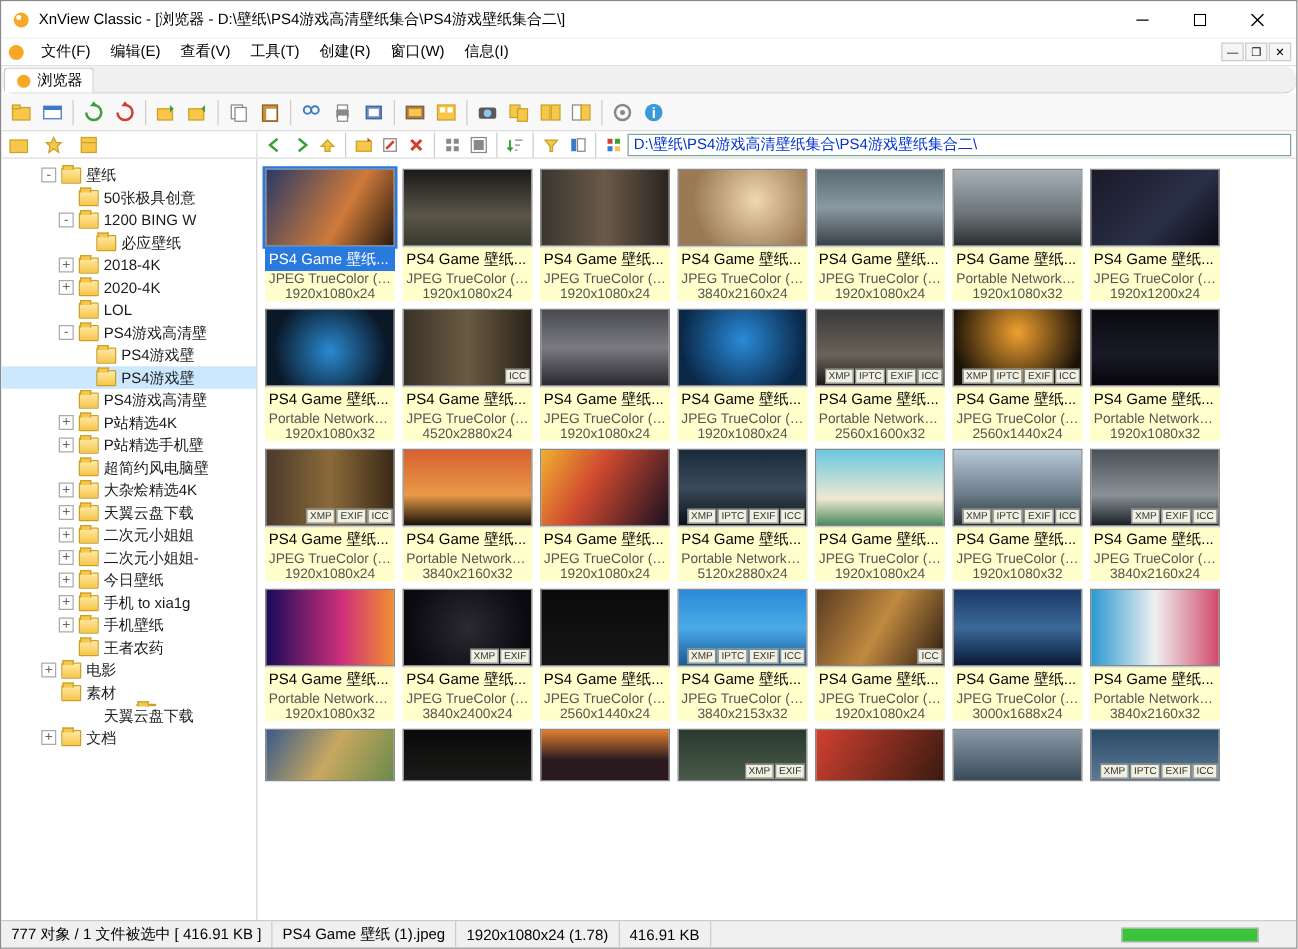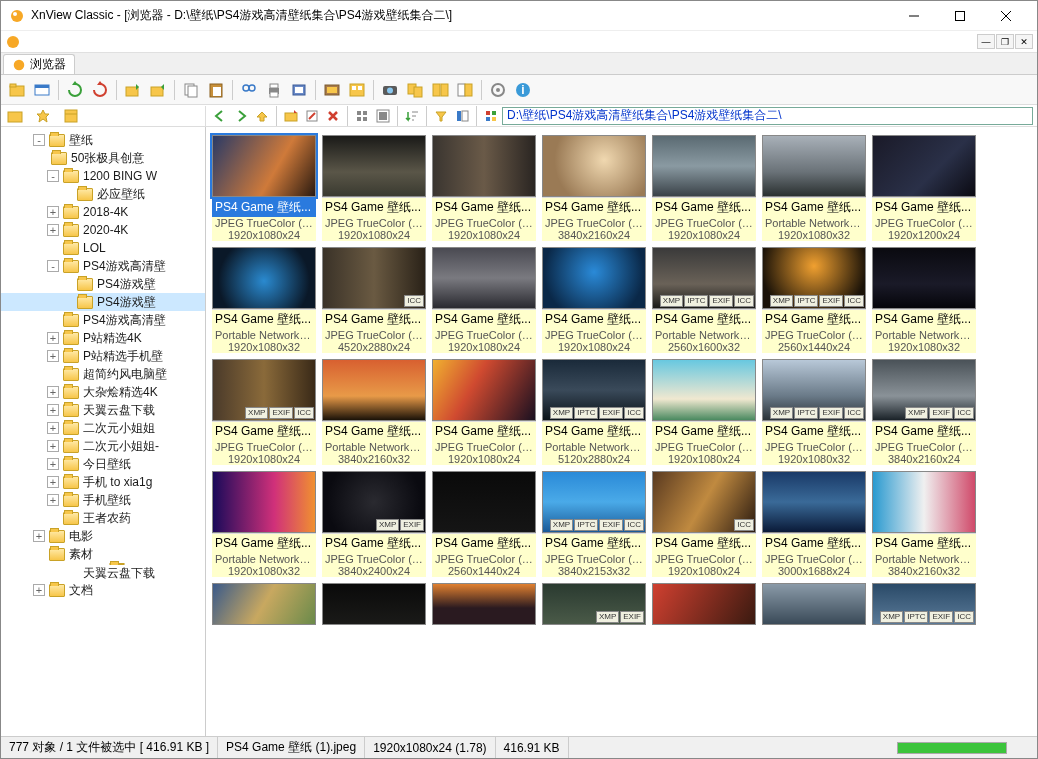--- a/index.html
+++ b/index.html
@@ -9,21 +9,21 @@
 .titlebar .title { flex:1; color:#000; white-space:nowrap; overflow:hidden; }
 .winbtns { display:flex; gap:0; }
 .winbtn { width:46px; height:30px; display:flex; align-items:center; justify-content:center; cursor:pointer; }
 
 .menubar { height:22px; display:flex; align-items:center; padding:0 4px; background:#fff; border-bottom:1px solid #e0e0e0; }
 .menubar .icon { width:16px; height:16px; margin-right:4px; }
 .menuitem { padding:2px 8px; cursor:pointer; }
 .mdi-controls { margin-left:auto; display:flex; gap:1px; }
 .mdi-btn { width:18px; height:15px; border:1px solid #ccc; background:#f5f5f5; display:flex; align-items:center; justify-content:center; cursor:pointer; font-size:9px; }
 
-.tabstrip { height:22px; display:flex; align-items:flex-end; background:#f0f0f0; border-bottom:1px solid #ccc; padding:0 2px; }
+.tabstrip { height:22px; display:flex; align-items:flex-end; background:#f0f0f0; border-bottom:1px solid #ccc; padding:0 2px;border-radius:10px; }
 .tab { height:20px; padding:2px 8px; background:#fff; border:1px solid #ccc; border-bottom:none; border-radius:3px 3px 0 0; display:flex; align-items:center; gap:4px; cursor:pointer; }
 .tab .icon { width:14px; height:14px; }
 
 .toolbar { height:30px; display:flex; align-items:center; padding:2px 4px; background:#f8f8f8; border-bottom:1px solid #ddd; gap:1px; }
 .tb-btn { width:24px; height:24px; display:flex; align-items:center; justify-content:center; cursor:pointer; border:1px solid transparent; border-radius:2px; }
 .tb-sep { width:1px; height:20px; background:#ccc; margin:0 3px; }
 
 .secondary-bar { height:22px; display:flex; align-items:center; border-bottom:1px solid #ddd; }
 .left-tb { width:205px; display:flex; align-items:center; padding:0 4px; gap:8px; border-right:1px solid #ddd; }
 .left-tb .tb-btn, .right-tb .tb-btn { width:20px; height:20px; }
@@ -84,20 +84,21 @@
           <line x1="10" y1="0" x2="0" y2="10" stroke="#000"></line>
         </svg>
       </div>
   </div>
 </div>
 
 <div class="menubar">
   <svg class="icon" viewBox="0 0 16 16">
       <circle cx="8" cy="8" r="6" fill="#f7a826"></circle>
     </svg>
+  <span id="menu-items"><span class="menuitem">文件(F)</span><span class="menuitem">编辑(E)</span><span class="menuitem">查看(V)</span><span class="menuitem">工具(T)</span><span class="menuitem">创建(R)</span><span class="menuitem">窗口(W)</span><span class="menuitem">信息(I)</span></span>
   <div class="mdi-controls">
     <div class="mdi-btn">—</div>
     <div class="mdi-btn">❐</div>
     <div class="mdi-btn">✕</div>
   </div>
 </div>
 
 <div class="tabstrip">
   <div class="tab">
     <svg class="icon" viewBox="0 0 16 16">
@@ -342,21 +343,21 @@
 </div>
 
 <div class="content">
   <div class="tree-panel" id="tree">
       <div class="tree-item" style="padding-left: 32px;">
         <span class="tw" style="border: 1px solid rgb(170, 170, 170); background: rgb(255, 255, 255);">-</span>
         <span style="width: 4px; display: inline-block;"></span>
         <span class="folder-ico"></span>
         <span class="tree-label">壁纸</span>
       </div>
-      <div class="tree-item" style="padding-left: 34px;">
+      <div class="tree-item" style="padding-left: 46px;">
         <span class="tw"></span>
         <span style="width: 4px; display: inline-block;"></span>
         <span class="folder-ico"></span>
         <span class="tree-label">50张极具创意</span>
       </div>
       <div class="tree-item" style="padding-left: 46px;">
         <span class="tw" style="border: 1px solid rgb(170, 170, 170); background: rgb(255, 255, 255);">-</span>
         <span style="width: 4px; display: inline-block;"></span>
         <span class="folder-ico"></span>
         <span class="tree-label">1200 BING W</span>

